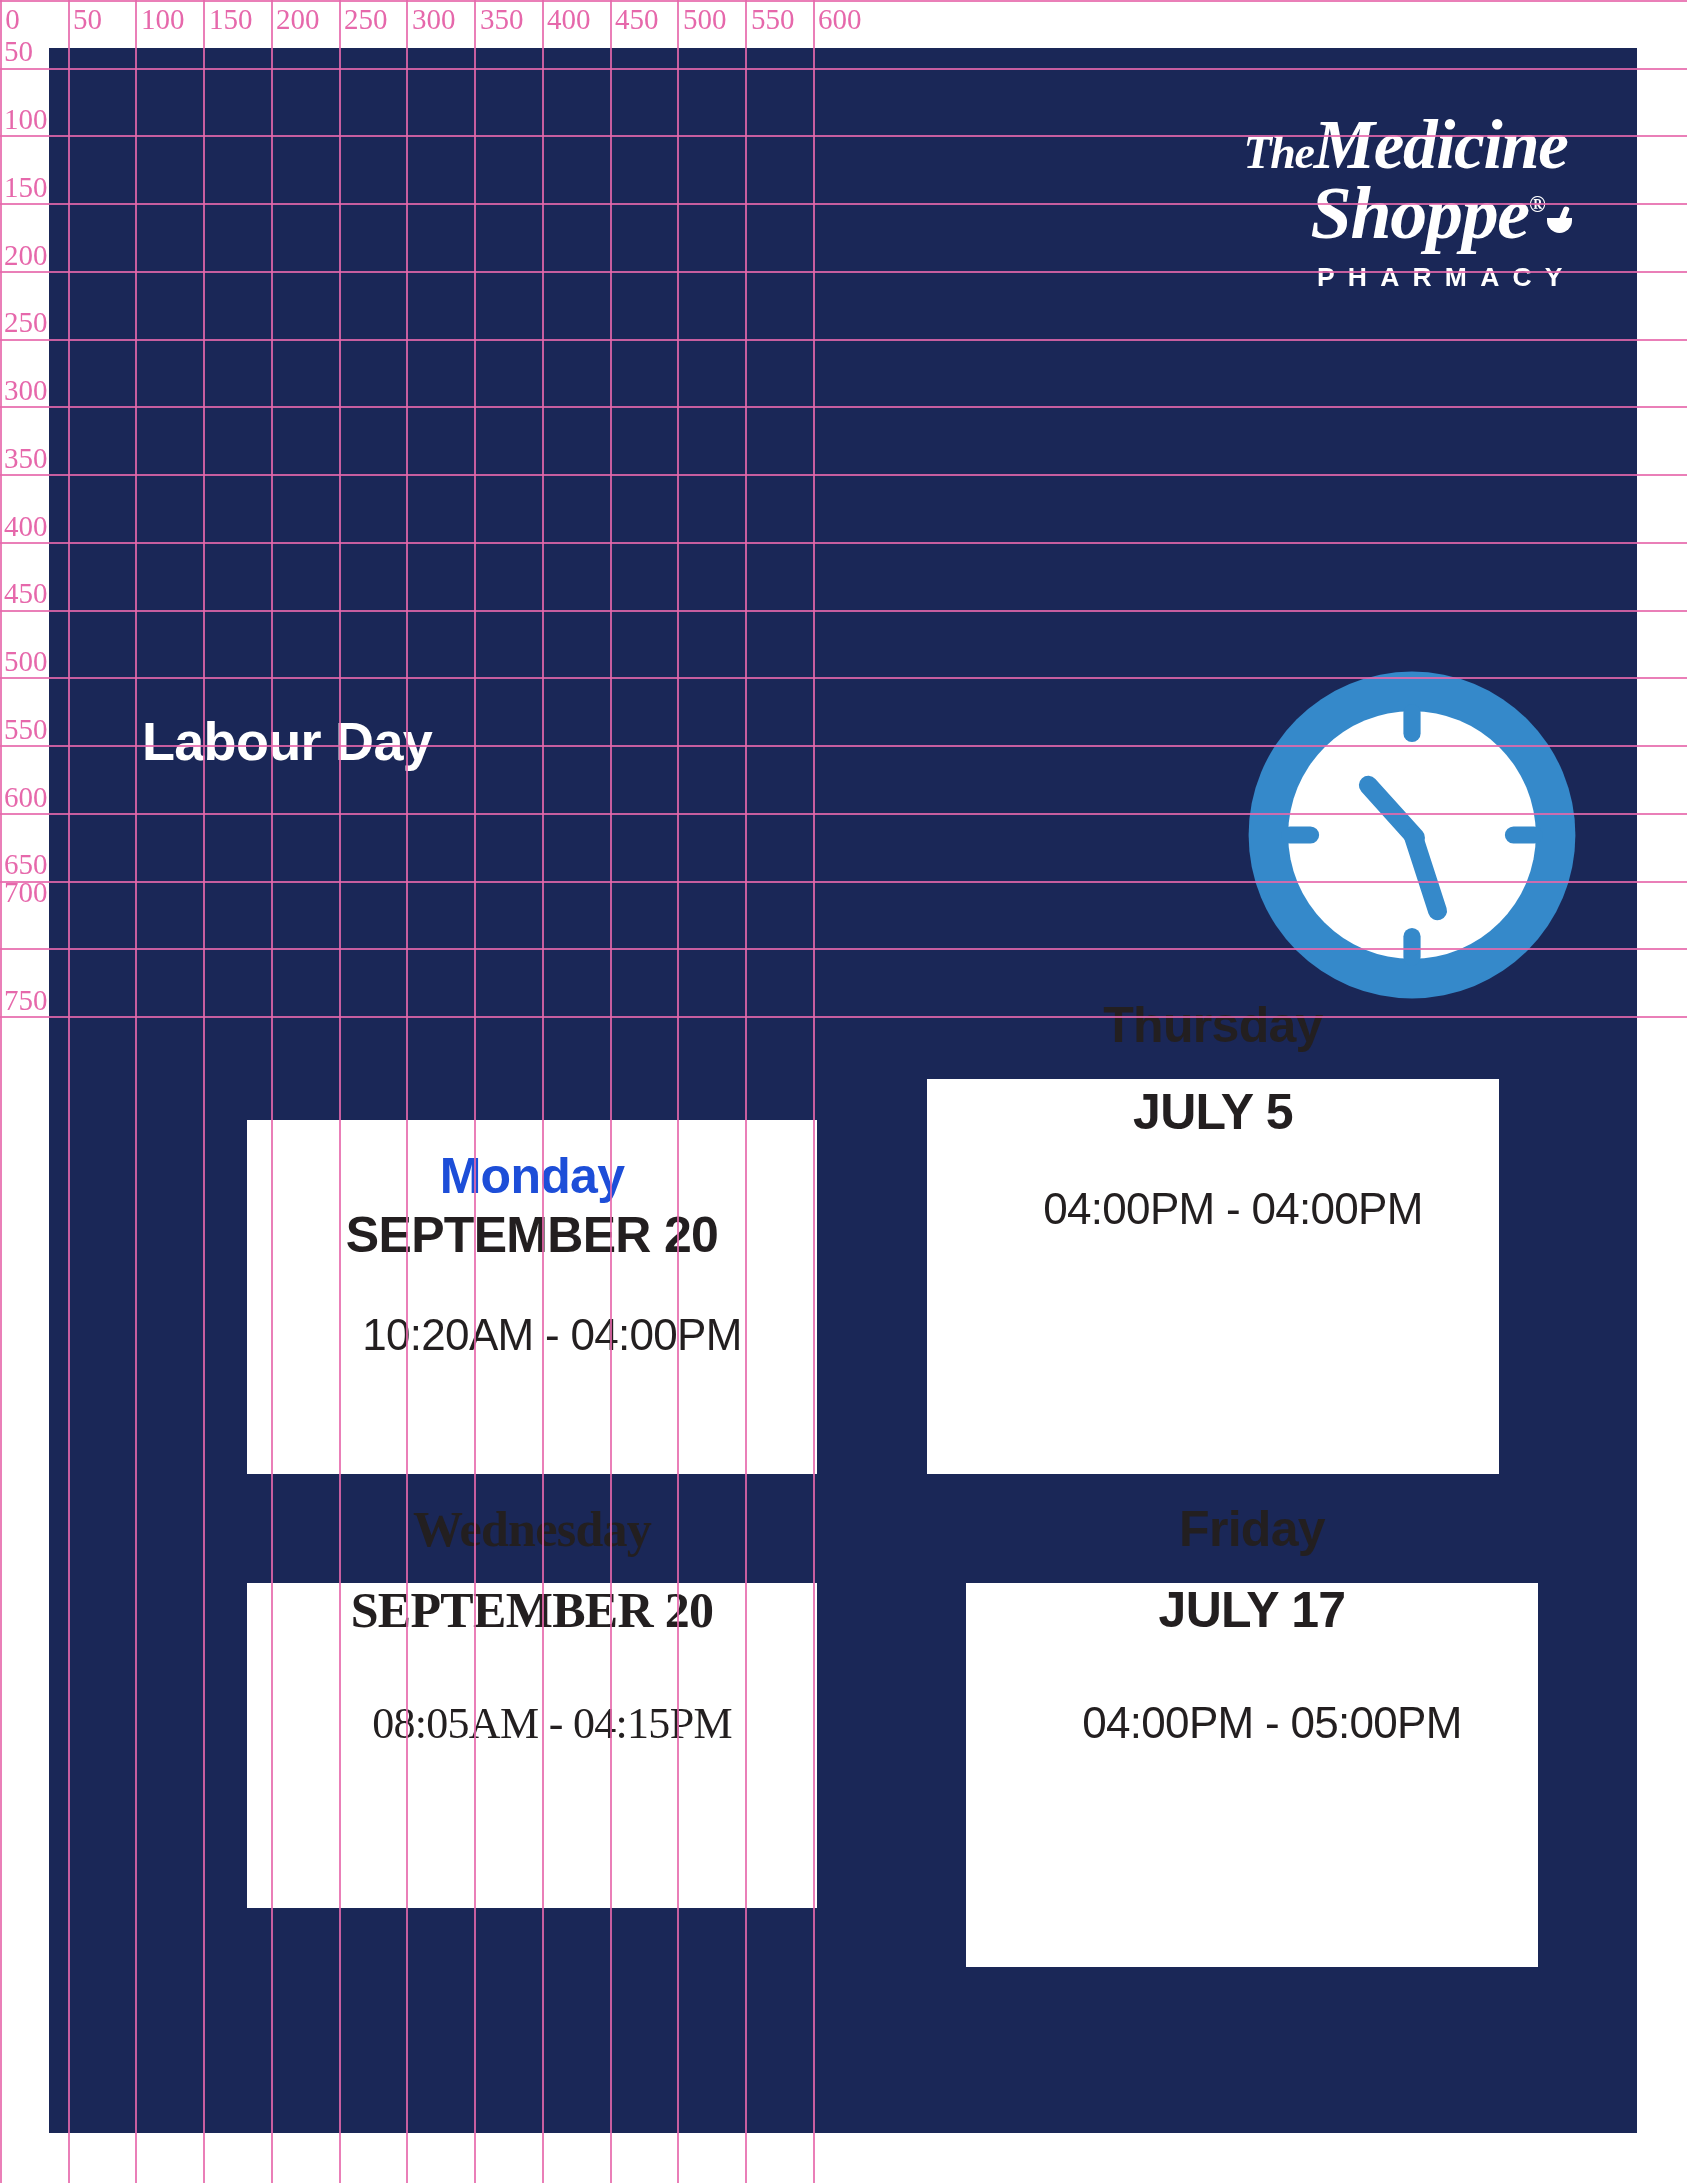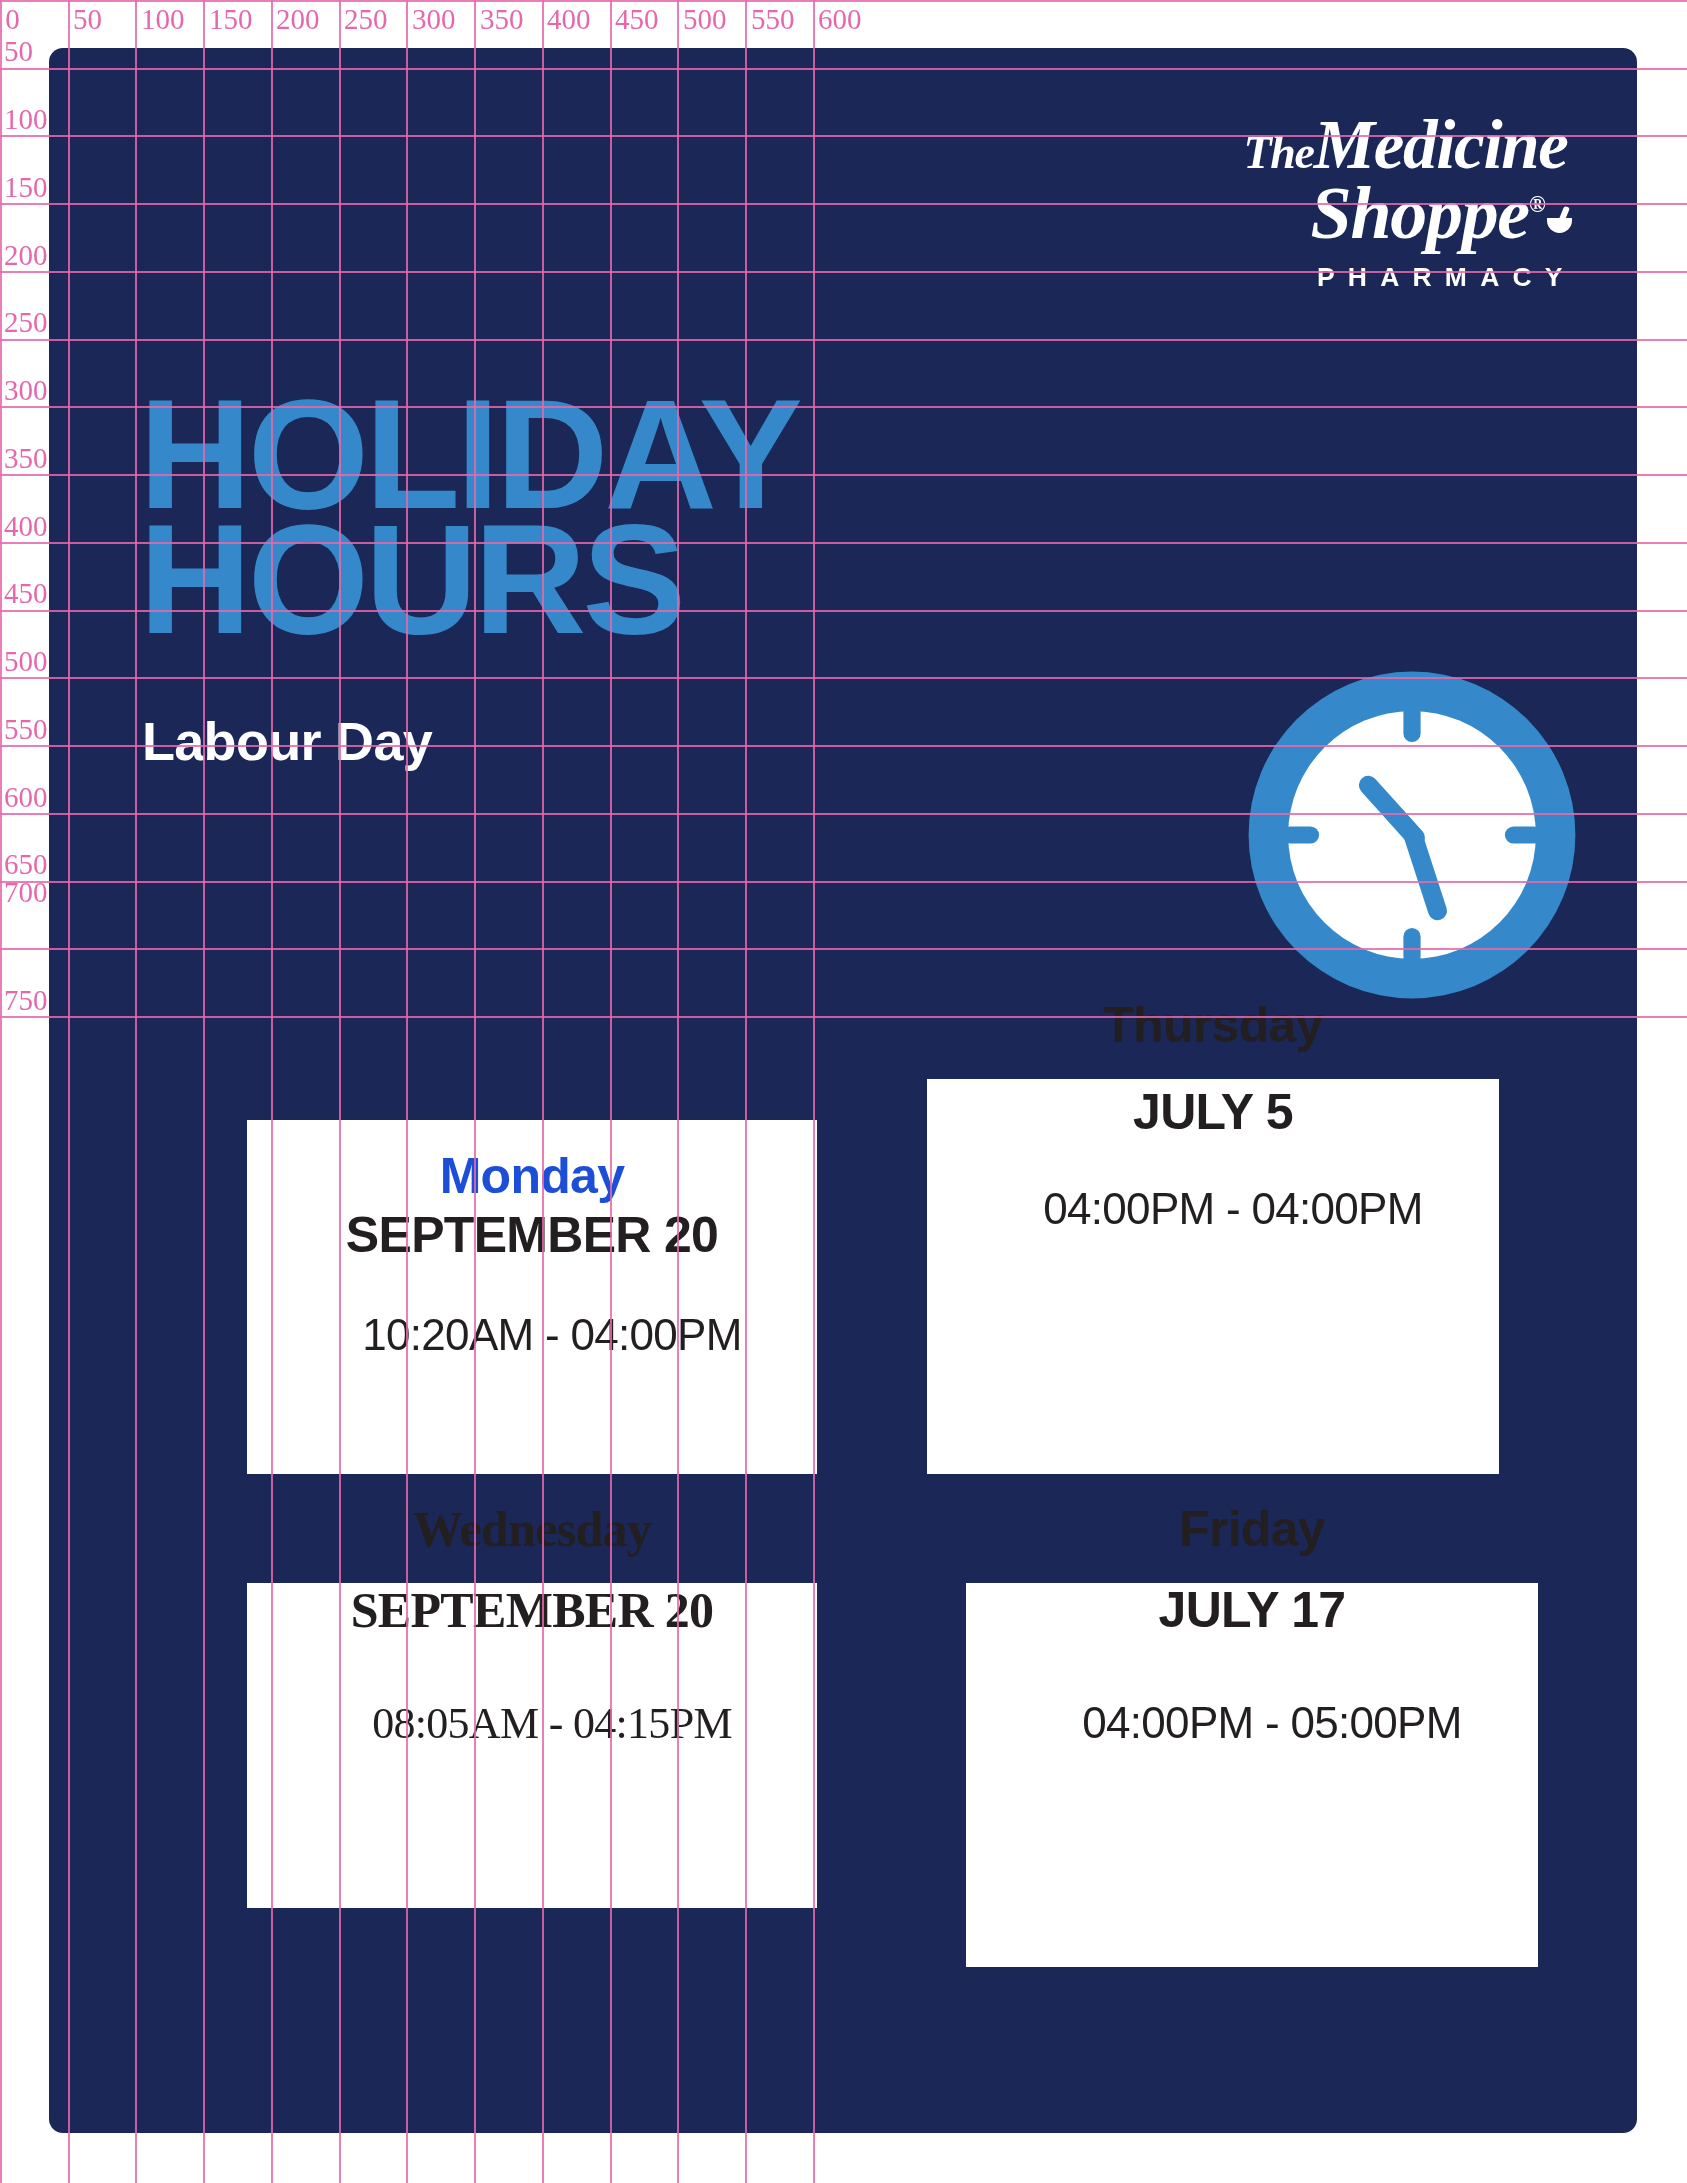--- a/index.html
+++ b/index.html
@@ -101,32 +101,28 @@
         font-family:"Liberation Serif", serif; font-size:29px;
         line-height:1; white-space:nowrap; }
   .gt-x { top:5.3px; }
   .gt-y { left:4px; }
 </style>
 </head>
 <body>
 
 <div id="page">
 
-  <div id="poster" style="background: rgb(26, 39, 87); border-radius: 14px;">
+  <div id="poster" style="background: rgb(26, 39, 87);">
 
     <div id="logo">
       <span class="lg1"><span class="the">The</span><span>Medicine</span></span>
       <span class="lg2"><span>Shoppe</span><span class="reg">®</span><span class="mortar"></span></span>
       <span class="lg3">PHARMACY</span>
     </div>
 
-    <div id="headline">
-      <span class="hl">HOLIDAY</span>
-      <span class="hl">HOURS</span>
-    </div>
     <div id="subtitle">Labour Day</div>
 
     <div id="clock">
       <svg viewBox="0 0 200 200" width="344" height="344" aria-hidden="true">
         <circle cx="100" cy="100" r="95" fill="#3589ca"></circle>
         <circle cx="100" cy="100" r="72" fill="#ffffff"></circle>
         <rect x="95" y="24" width="10" height="22" rx="5" fill="#3589ca"></rect>
         <rect x="95" y="154" width="10" height="22" rx="5" fill="#3589ca"></rect>
         <rect x="24" y="95" width="22" height="10" rx="5" fill="#3589ca"></rect>
         <rect x="154" y="95" width="22" height="10" rx="5" fill="#3589ca"></rect>

